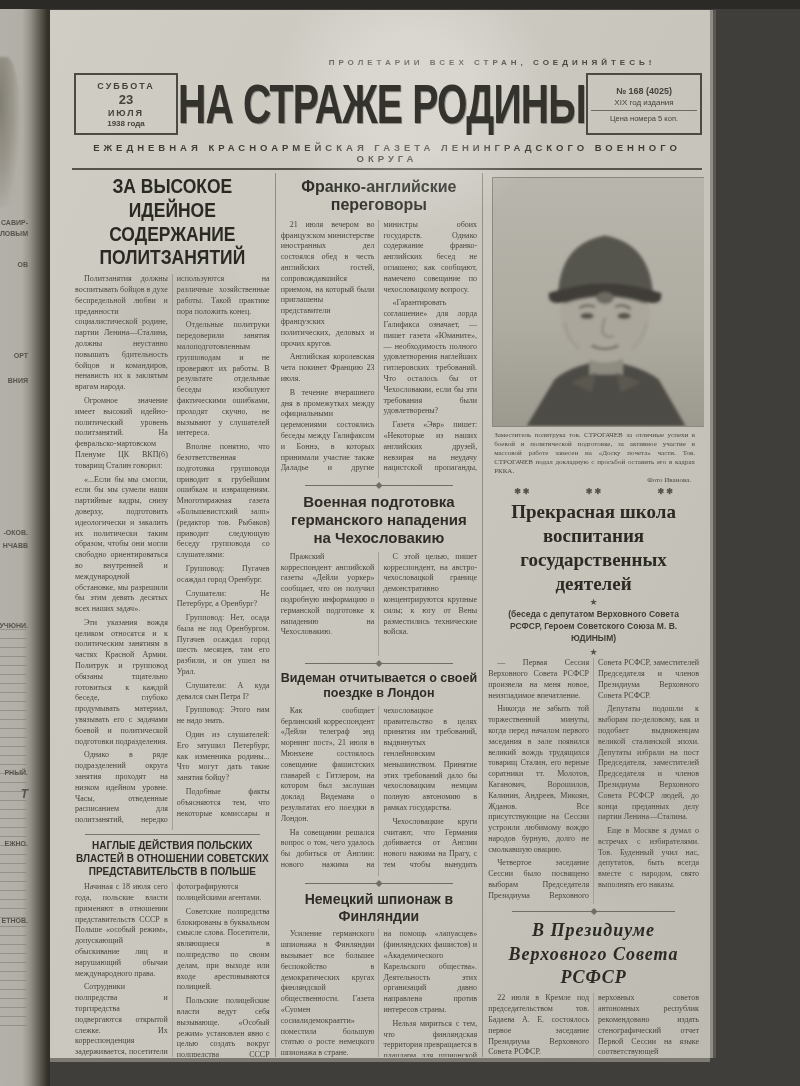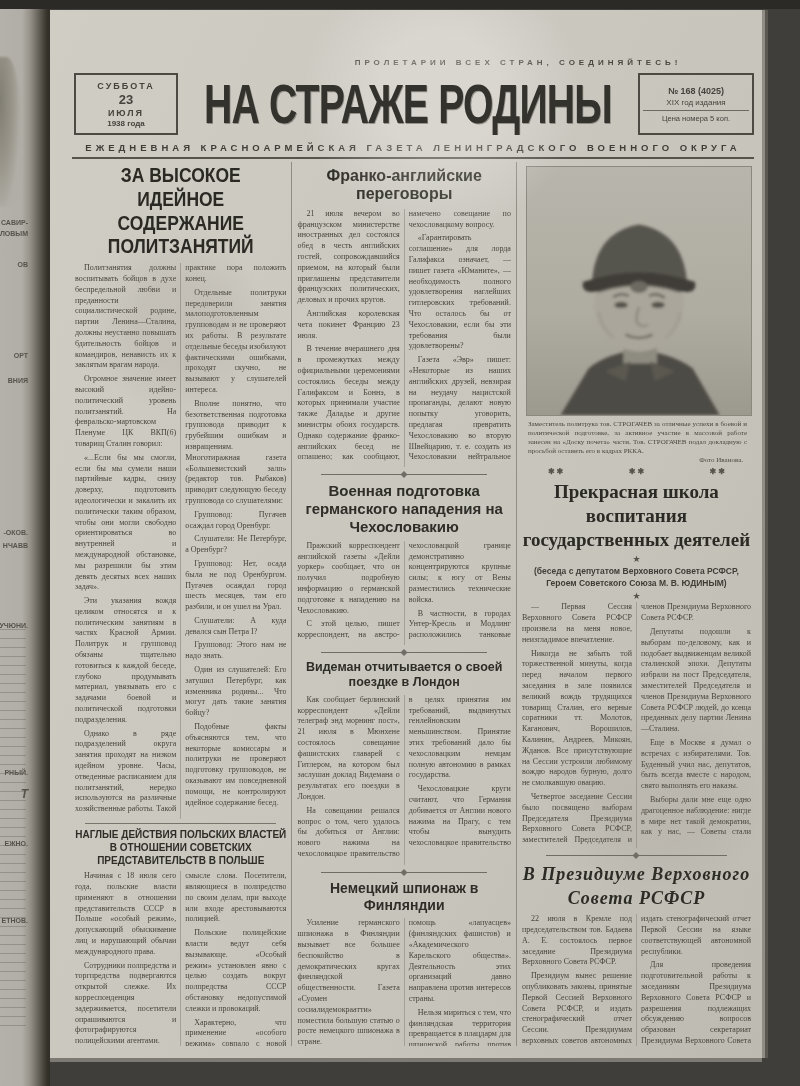--- a/index.html
+++ b/index.html
@@ -11,21 +11,21 @@
   .spine{position:absolute;left:0;top:9px;bottom:0;width:50px;
          background:linear-gradient(90deg,#b3b1a9 0,#b0aea6 22px,#979289 30px,#5d5a52 40px,#353329 47px,#2e2c26 50px);}
   .spine-frag{position:absolute;right:22px;font-family:"Liberation Sans",sans-serif;
               font-weight:bold;font-size:7px;color:#55534b;white-space:nowrap;}
   .spine-blob{position:absolute;left:-14px;top:48px;width:34px;height:150px;border-radius:40%;
               background:radial-gradient(ellipse at 40% 30%,#7f7c72 0%,#9a968c 45%,#b0aea6 75%,transparent 100%);
               filter:blur(1px);}
   .spine-lines{position:absolute;left:0;top:620px;width:26px;height:400px;
                background:repeating-linear-gradient(180deg,rgba(90,88,80,.35) 0 1px,transparent 1px 9px);}
   
-  .paper{position:absolute;left:50px;top:10px;width:712px;height:1048px;
+  .paper{position:absolute;left:50px;top:10px;width:660px;height:1048px;
          background:linear-gradient(115deg,#d0cdc5 0%,#cbc8c0 40%,#c6c3bb 70%,#bdbab2 100%);
          box-shadow:3px 0 0 #8f8d85,6px 0 0 #5a5850,0 4px 0 rgba(140,138,130,.8);
          padding:4px 6px 0 20px;overflow:hidden;}
   .paper::before{content:"";position:absolute;inset:0;pointer-events:none;
      background:radial-gradient(circle at 18% 30%,rgba(120,115,100,.12) 0 40px,transparent 90px),
                 radial-gradient(circle at 85% 75%,rgba(120,115,100,.10) 0 50px,transparent 110px),
                 radial-gradient(circle at 55% 8%,rgba(255,255,250,.25) 0 60px,transparent 140px);}
   
   .slogan{margin-top:44px;text-align:center;padding-left:210px;
           font-family:"Liberation Sans",sans-serif;font-weight:bold;font-size:8px;

